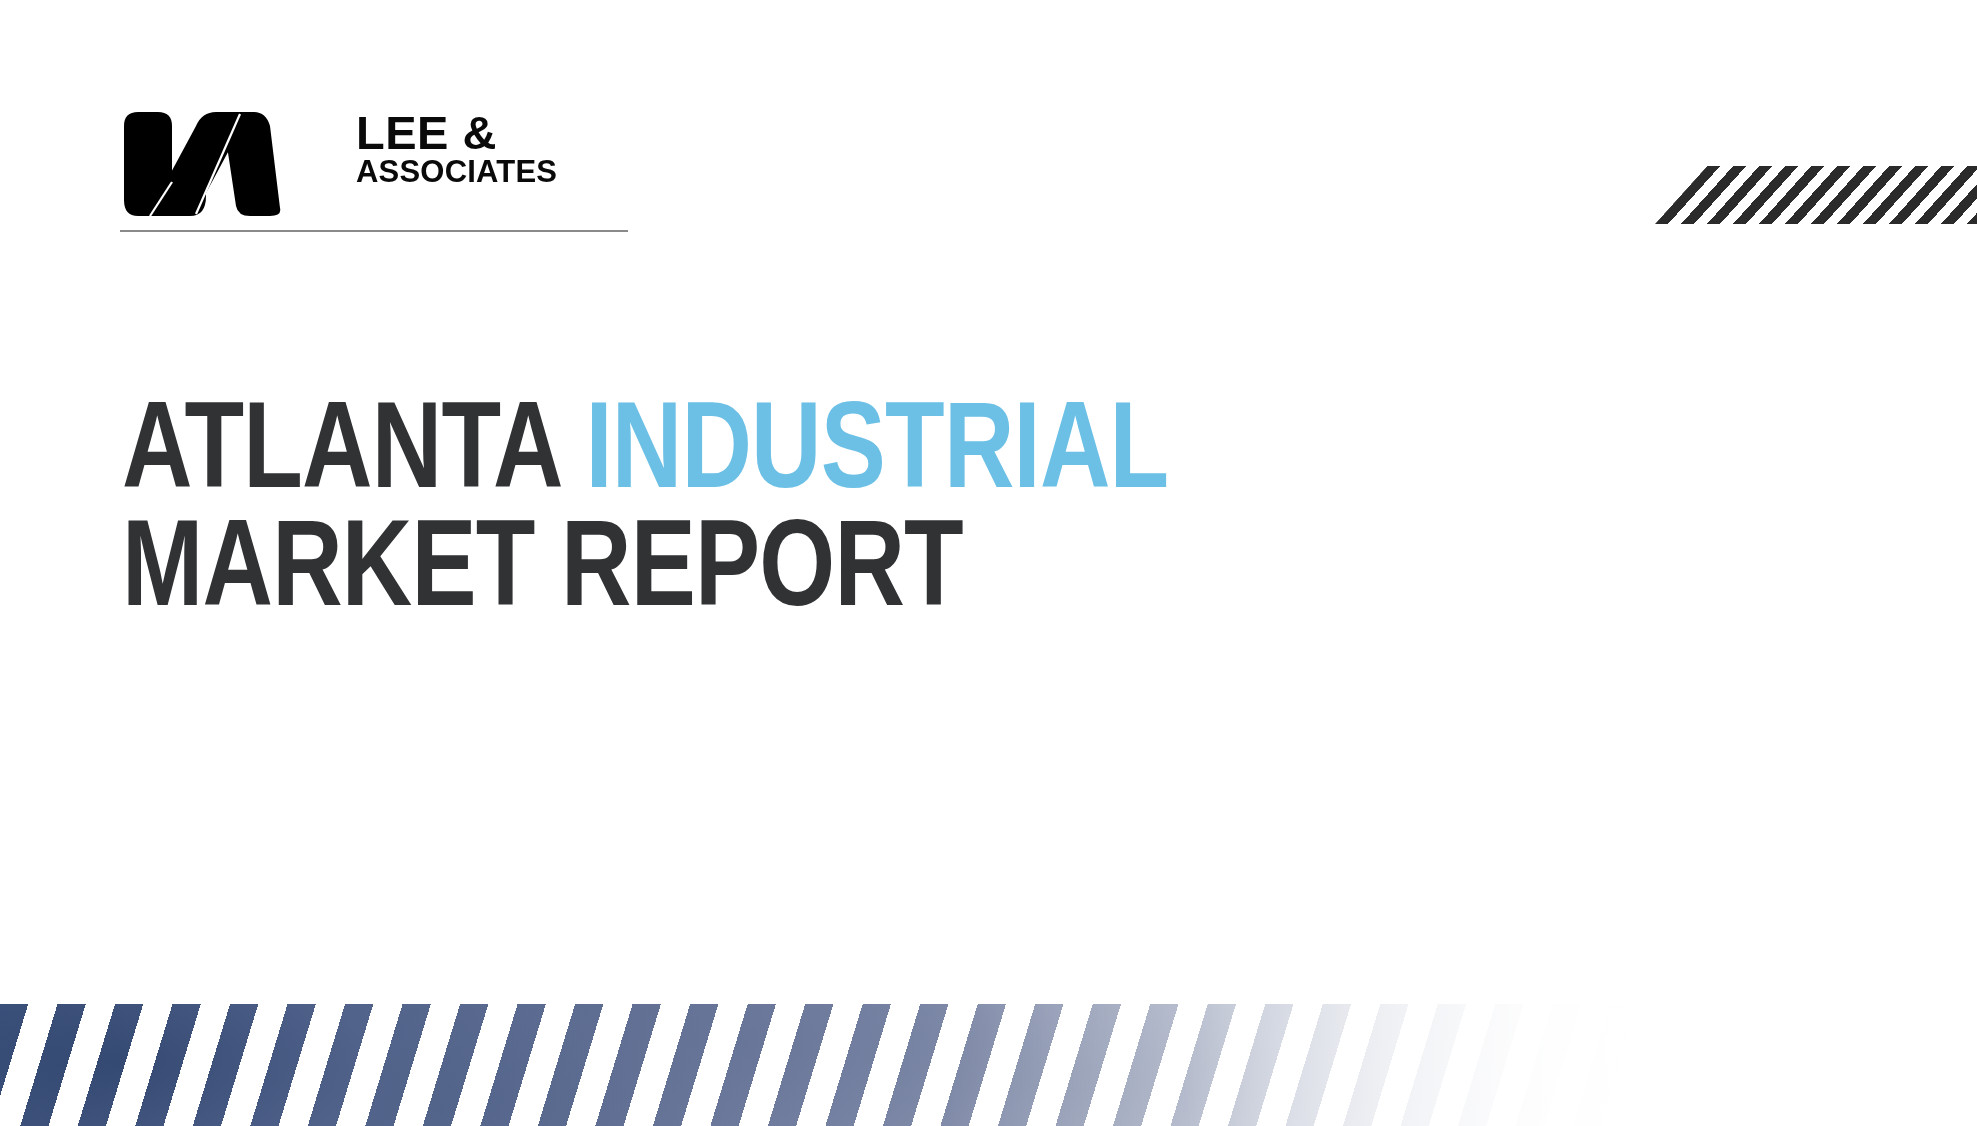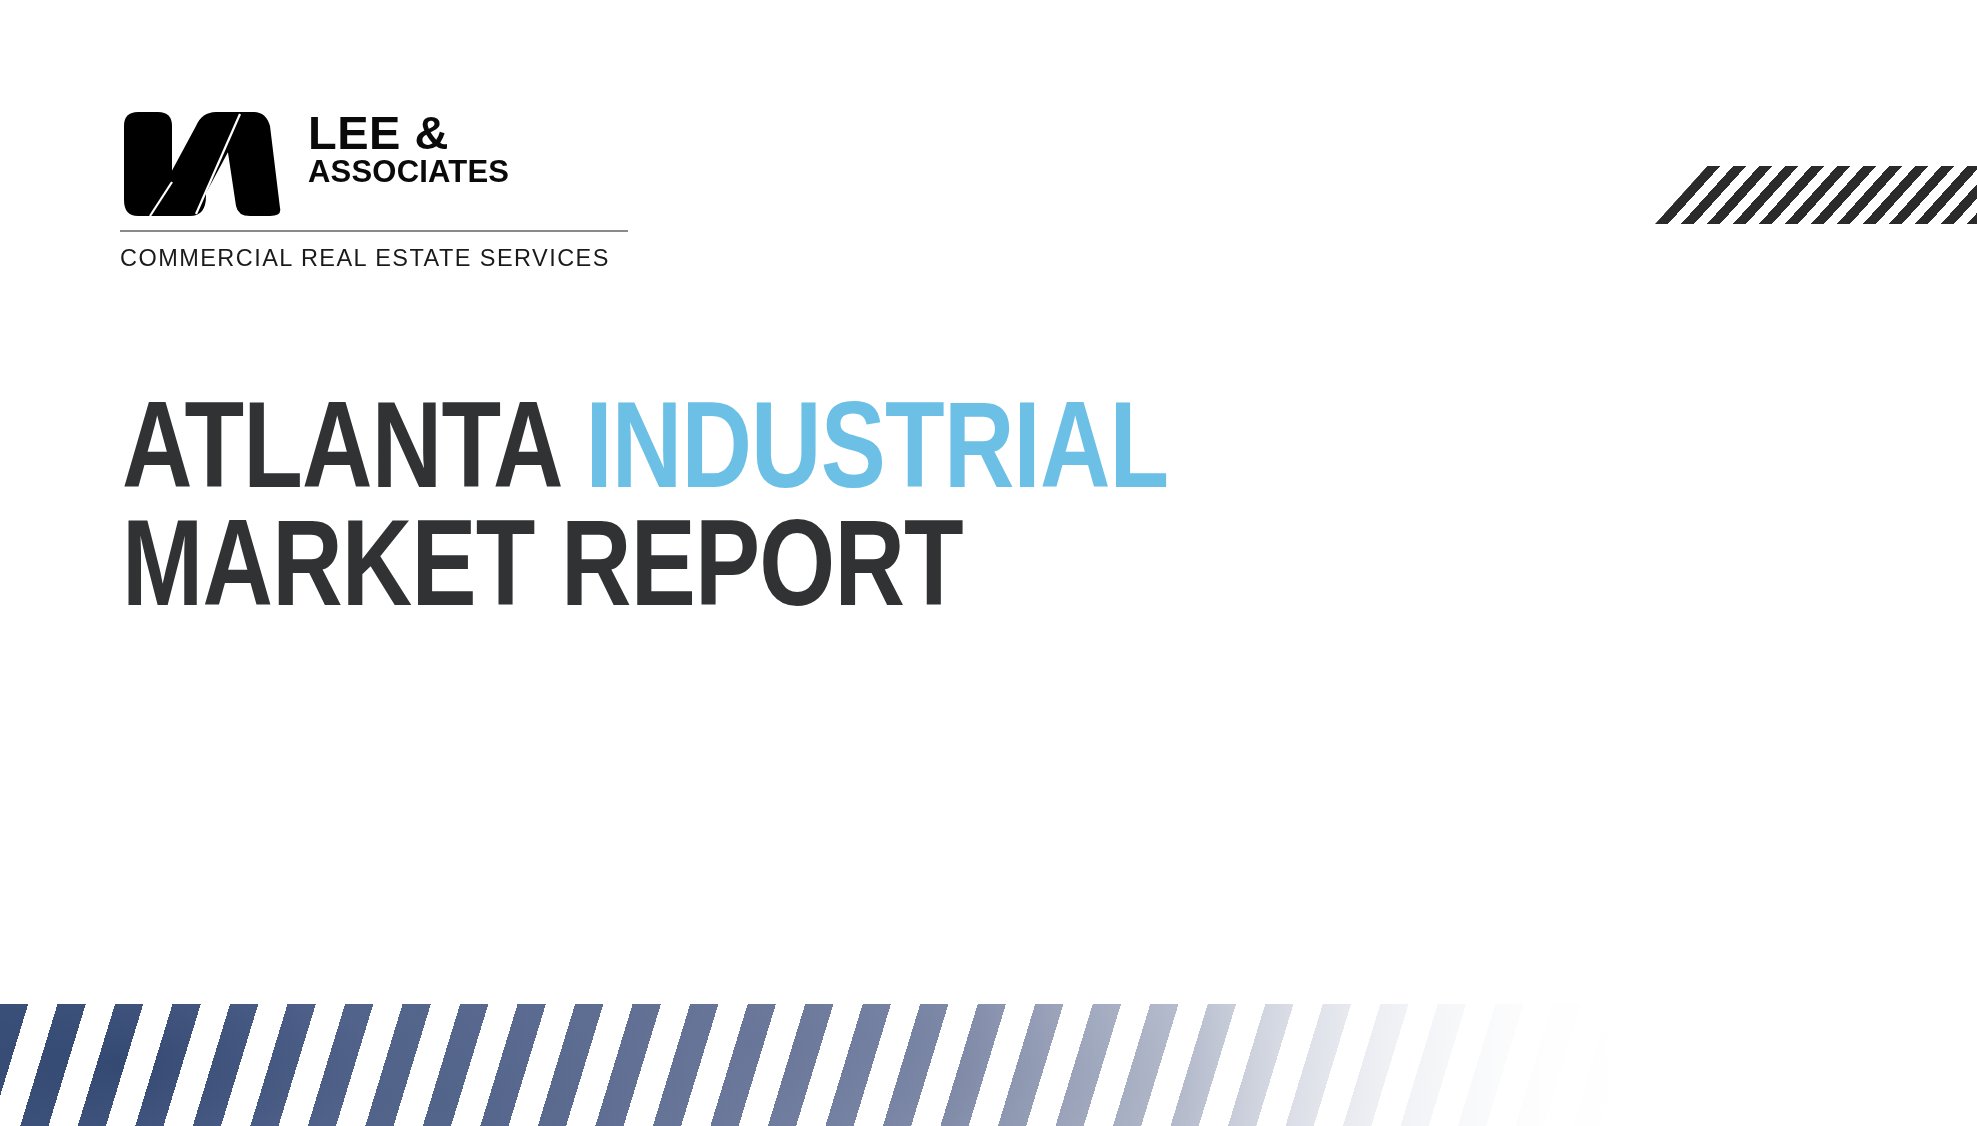--- a/index.html
+++ b/index.html
@@ -25,20 +25,21 @@
   #logo-block {
     position: absolute;
     left: 120px;
     top: 108px;
     width: 508px;
   }
   #logo-top {
     display: flex;
     align-items: flex-start;
     height: 112px;
+    gap: 48px;
   }
   #logo-mark {
     width: 162px;
     height: 112px;
     flex: 0 0 162px;
   }
   #logo-wordmark {
     margin-left: 26px;
     padding-top: 2px;
     line-height: 0.96;
@@ -203,21 +204,20 @@
       </svg>
 
       <div id="logo-wordmark">
         <span class="wordmark-line line1">LEE &amp;</span>
         <span class="wordmark-line line2">ASSOCIATES</span>
       </div>
     </div>
 
     <div id="logo-divider"></div>
 
-    <div id="logo-tagline">COMMERCIAL REAL ESTATE SERVICES</div>
   </div>
 
   <div id="stripe-band-top"></div>
 
   <h1 id="headline" style="margin:4px;">
     <span class="headline-line"><span>ATLANTA</span> <span class="headline-accent">INDUSTRIAL</span></span>
     <span class="headline-line">MARKET REPORT</span>
   </h1>
 
 

